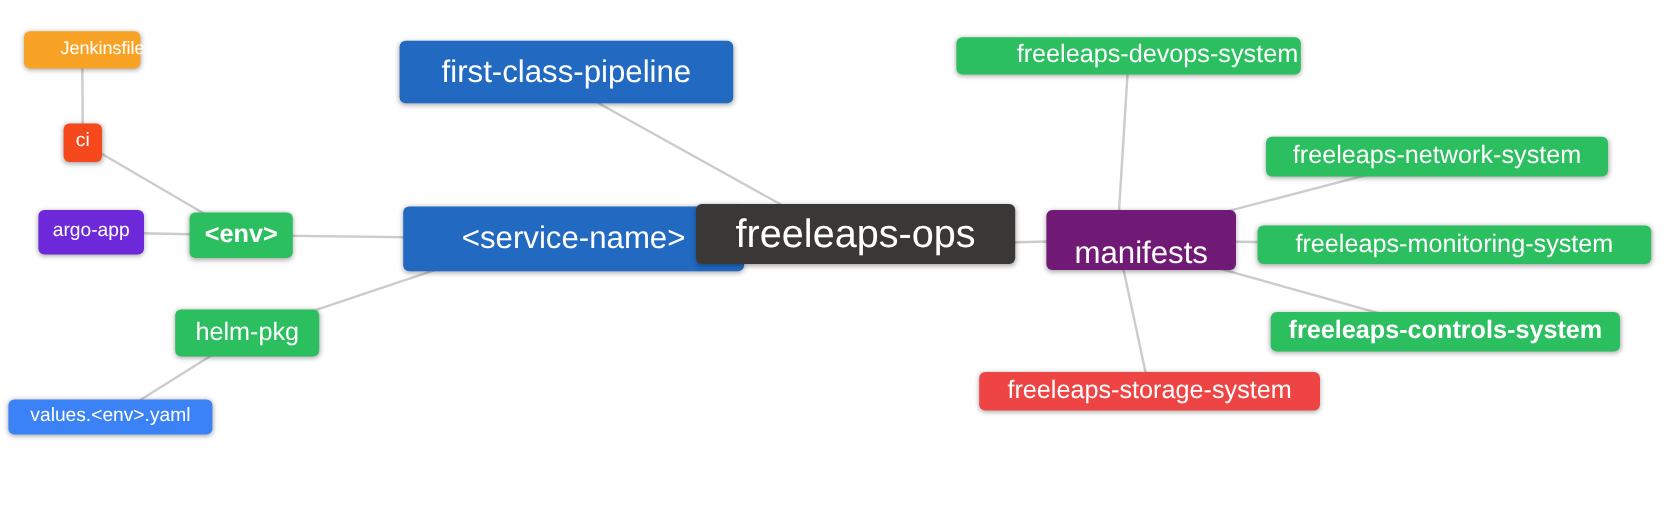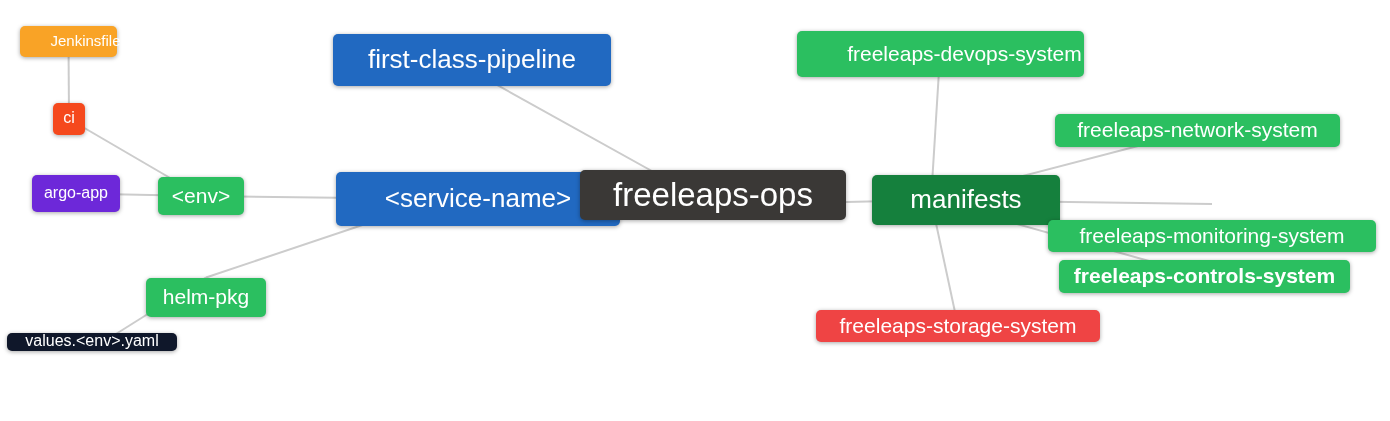--- a/index.html
+++ b/index.html
@@ -60,48 +60,48 @@
   <div id="nodes">
       <div class="node role-jenkins" style="left: 20px; top: 26px; width: 97px; height: 31px; background: rgb(249, 163, 38); padding-left: 34px;">
         <span>Jenkinsfile</span>
       </div>
       <div class="node role-file" style="left: 53px; top: 103px; width: 32px; height: 32px; background: rgb(245, 73, 29);">
         <span>ci</span>
       </div>
       <div class="node role-file" style="left: 32px; top: 175px; width: 88px; height: 37px; background: #6d28d9;">
         <span>argo-app</span>
       </div>
-      <div class="node role-leaf" style="left: 158px; top: 177px; width: 86px; height: 38px; background: rgb(43, 191, 96);">
+      <div class="node role-leaf" style="left: 158px; top: 177px; width: 86px; height: 38px; background: rgb(43, 191, 96); font-weight: bold;">
         <span>&lt;env&gt;</span>
       </div>
-      <div class="node role-leaf" style="left: 146px; top: 258px; width: 120px; height: 39px; background: rgb(43, 191, 96); margin-top: 20px;">
+      <div class="node role-leaf" style="left: 146px; top: 258px; width: 120px; height: 39px; background: rgb(43, 191, 96);">
         <span>helm-pkg</span>
       </div>
-      <div class="node role-file" style="left: 7px; top: 333px; width: 170px; height: 18px; background: #0f172a;">
+      <div class="node role-file" style="left: 7px; top: 333px; width: 170px; height: 29px; background: #3b82f6;">
         <span>values.&lt;env&gt;.yaml</span>
       </div>
       <div class="node role-branch" style="left: 313px; top: 34px; width: 278px; height: 52px; background: rgb(33, 105, 193);">
         <span>first-class-pipeline</span>
       </div>
       <div class="node role-branch" style="left: 316px; top: 172px; width: 284px; height: 54px; background: rgb(33, 105, 193);">
         <span>&lt;service-name&gt;</span>
       </div>
       <div class="node role-root" style="left: 580px; top: 170px; width: 266px; height: 50px; background: rgb(58, 56, 54);">
         <span>freeleaps-ops</span>
       </div>
-      <div class="node role-branch" style="left: 852px; top: 175px; width: 188px; height: 50px; background: #15803d;">
+      <div class="node role-branch" style="left: 852px; top: 175px; width: 158px; height: 50px; background: #701a75; align-items: flex-end;">
         <span>manifests</span>
       </div>
-      <div class="node role-leaf" style="left: 797px; top: 31px; width: 287px; height: 46px; background: rgb(43, 191, 96); padding-left: 48px;">
+      <div class="node role-leaf" style="left: 797px; top: 31px; width: 287px; height: 31px; background: rgb(43, 191, 96); padding-left: 48px;">
         <span>freeleaps-devops-system</span>
       </div>
       <div class="node role-leaf" style="left: 1055px; top: 114px; width: 285px; height: 33px; background: rgb(43, 191, 96); justify-content: center;">
         <span>freeleaps-network-system</span>
       </div>
-      <div class="node role-leaf" style="left: 1048px; top: 188px; width: 328px; height: 32px; background: rgb(43, 191, 96); margin-top: 32px;">
+      <div class="node role-leaf" style="left: 1048px; top: 188px; width: 328px; height: 32px; background: rgb(43, 191, 96);">
         <span>freeleaps-monitoring-system</span>
       </div>
       <div class="node role-leaf" style="left: 1059px; top: 260px; width: 291px; height: 33px; background: rgb(43, 191, 96); font-weight: bold;">
         <span>freeleaps-controls-system</span>
       </div>
       <div class="node role-leaf" style="left: 816px; top: 310px; width: 284px; height: 32px; background: #ef4444;">
         <span>freeleaps-storage-system</span>
       </div>
     </div>
 </div>

